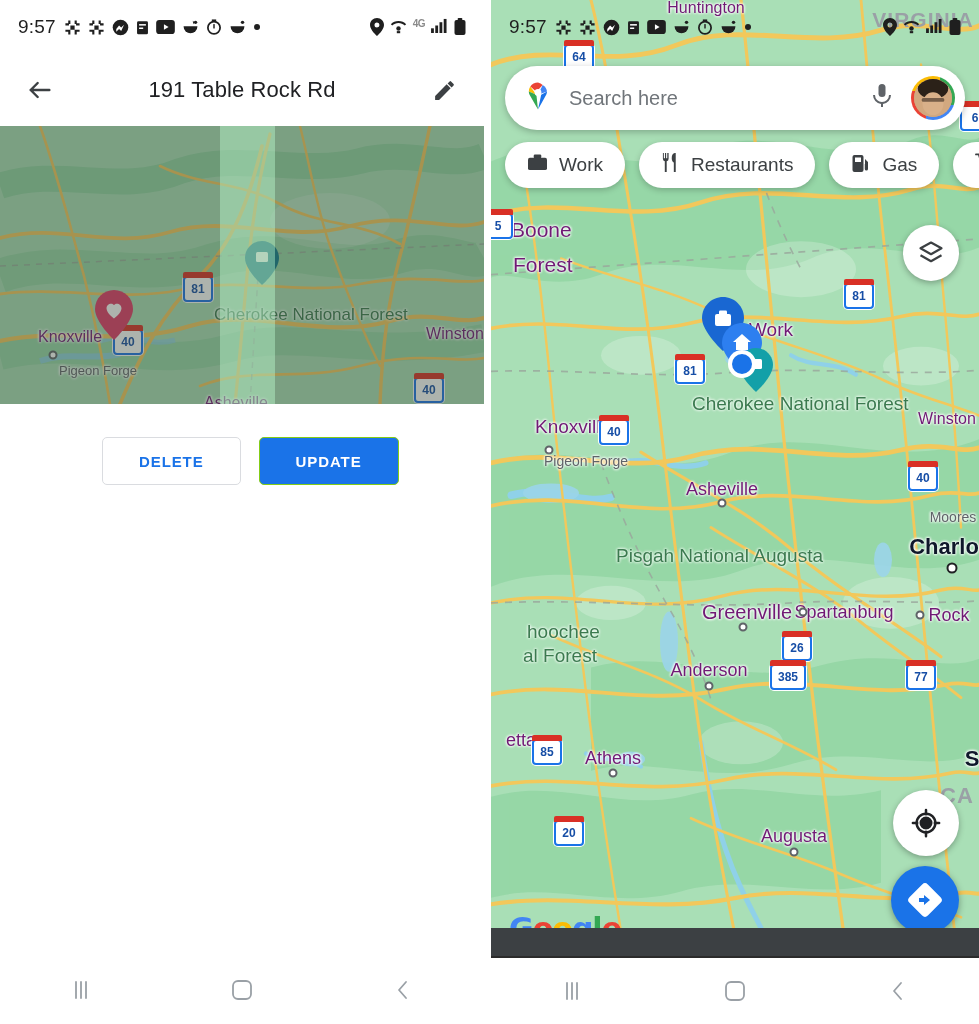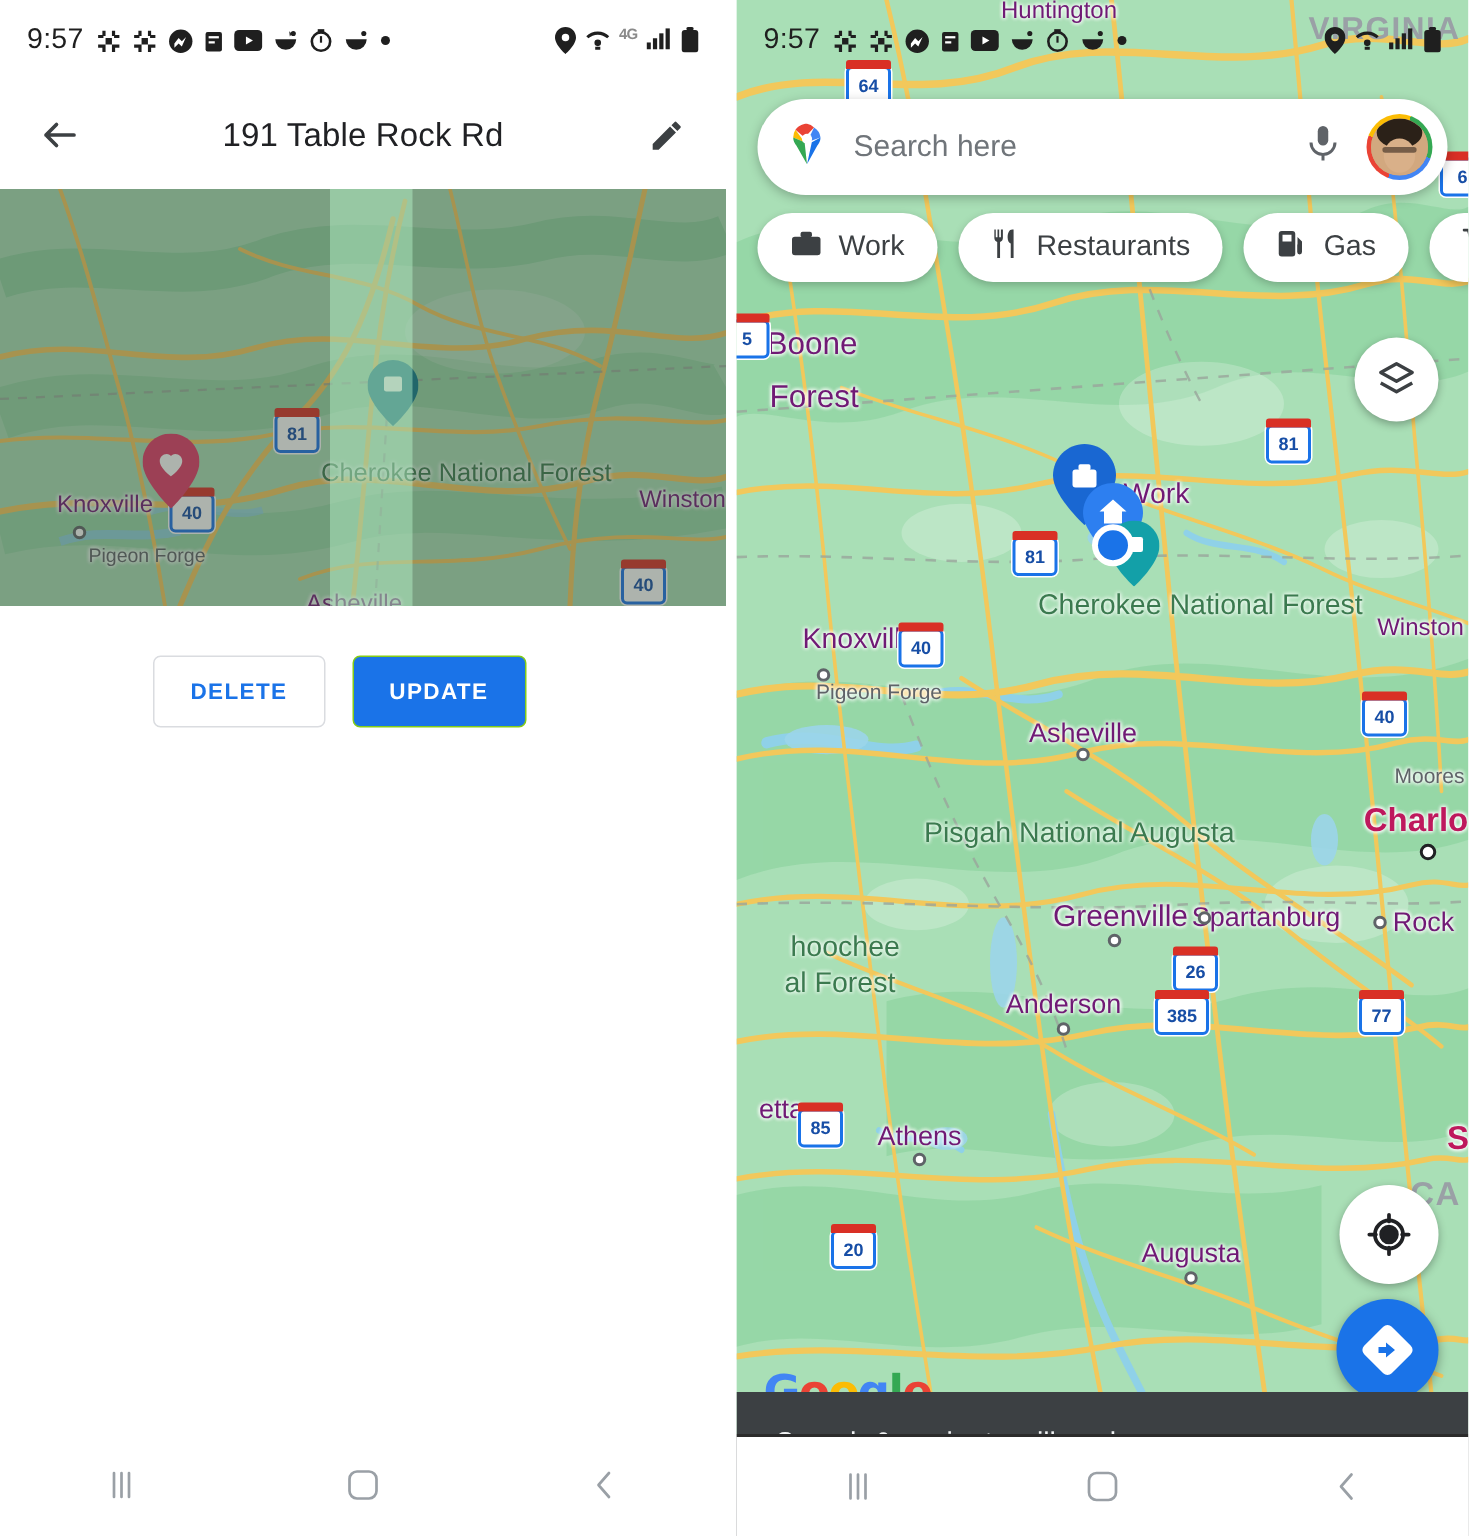--- a/index.html
+++ b/index.html
@@ -29,21 +29,21 @@
   .appbar-title{ flex:1; text-align:center; font-size:22px; color:#202124; letter-spacing:.1px; }
   .icon-btn{ width:44px; height:44px; display:flex; align-items:center; justify-content:center; cursor:pointer; border-radius:50%; }
 
   
   .map{ position:absolute; inset:0; background:#a9dfb6; }
   .map-svg{ position:absolute; inset:0; width:100%; height:100%; display:block; }
 
   .maplabel{ position:absolute; white-space:nowrap; transform:translate(-50%,-50%);
              font-family:"Liberation Sans", sans-serif; pointer-events:none; }
   .lbl-city{ color:#701a75; font-size:16px; text-shadow:0 0 3px #fff,0 0 3px #fff,0 0 3px #fff; }
-  .lbl-city-big{ color:#be185d; font-size:20px; font-weight:700; text-shadow:0 0 3px #fff,0 0 3px #fff,0 0 3px #fff; }
+  .lbl-city-big{ color:#0f172a; font-size:20px; font-weight:700; text-shadow:0 0 3px #fff,0 0 3px #fff,0 0 3px #fff; }
   .lbl-forest{ color:#3b7a4f; font-size:17px; text-align:center; line-height:1.12; text-shadow:0 0 3px #fff,0 0 3px #fff; }
   .lbl-state{ color:#9aa0a6; font-size:21px; font-weight:700; letter-spacing:1px; }
   .citydot{ position:absolute; width:9px; height:9px; border:2px solid #5f6368; border-radius:50%; background:#fff; transform:translate(-50%,-50%); }
 
   .shield{ position:absolute; transform:translate(-50%,-50%); width:30px; height:26px;
            background:#fff; border:2px solid #1a73e8; border-radius:4px;
            color:#174ea6; font-size:12px; font-weight:700; display:flex; align-items:center; justify-content:center;
            box-shadow:0 0 0 1px #fff; }
   .shield::before{ content:""; position:absolute; top:-6px; left:-2px; right:-2px; height:6px; background:#d93025; border-radius:2px 2px 0 0; }
 
@@ -53,21 +53,21 @@
   
   .preview{ position:relative; width:484px; height:278px; overflow:hidden; }
   .preview .scrim{ position:absolute; inset:0; background:rgba(60,74,60,.42); }
   .preview .region{ position:absolute; top:0; bottom:0; left:220px; width:55px; background:rgba(190,255,210,.42); }
 
   
   .inforow{ display:flex; padding:22px 18px 0 22px; gap:22px; }
   .dl-badge{ width:38px; height:38px; border-radius:50%; background:#1a73e8; display:flex; align-items:center; justify-content:center; flex:0 0 auto; }
   .infotext{ font-size:17px; color:#3c4043; line-height:1.38; max-width:310px; padding-top:3px; }
   .btnrow{ display:flex; gap:18px; padding:33px 0 0 102px; }
-  .btn{ height:48px; padding:0 24px; border-radius:5px; font-size:15px; font-weight:700; letter-spacing:.9px;
+  .btn{ height:48px; padding:0 36px; border-radius:5px; font-size:15px; font-weight:700; letter-spacing:.9px;
         display:flex; align-items:center; justify-content:center; cursor:pointer; }
   .btn-outline{ background:#fff; border:1px solid #dadce0; color:#1a73e8; }
   .btn-filled{ background:#1a73e8; border:1px solid #84cc16; color:#fff; }
 
   
   .searchbar{ position:absolute; top:66px; left:14px; right:14px; height:64px; background:#fff; border-radius:32px;
               display:flex; align-items:center; padding:0 10px 0 18px; box-shadow:0 2px 7px rgba(0,0,0,.25); }
   .search-ph{ flex:1; font-size:20px; color:#70757a; margin-left:16px; }
   .avatar{ width:44px; height:44px; border-radius:50%; margin-left:10px; position:relative; flex:0 0 auto;
            background:#fff; padding:3px; }

